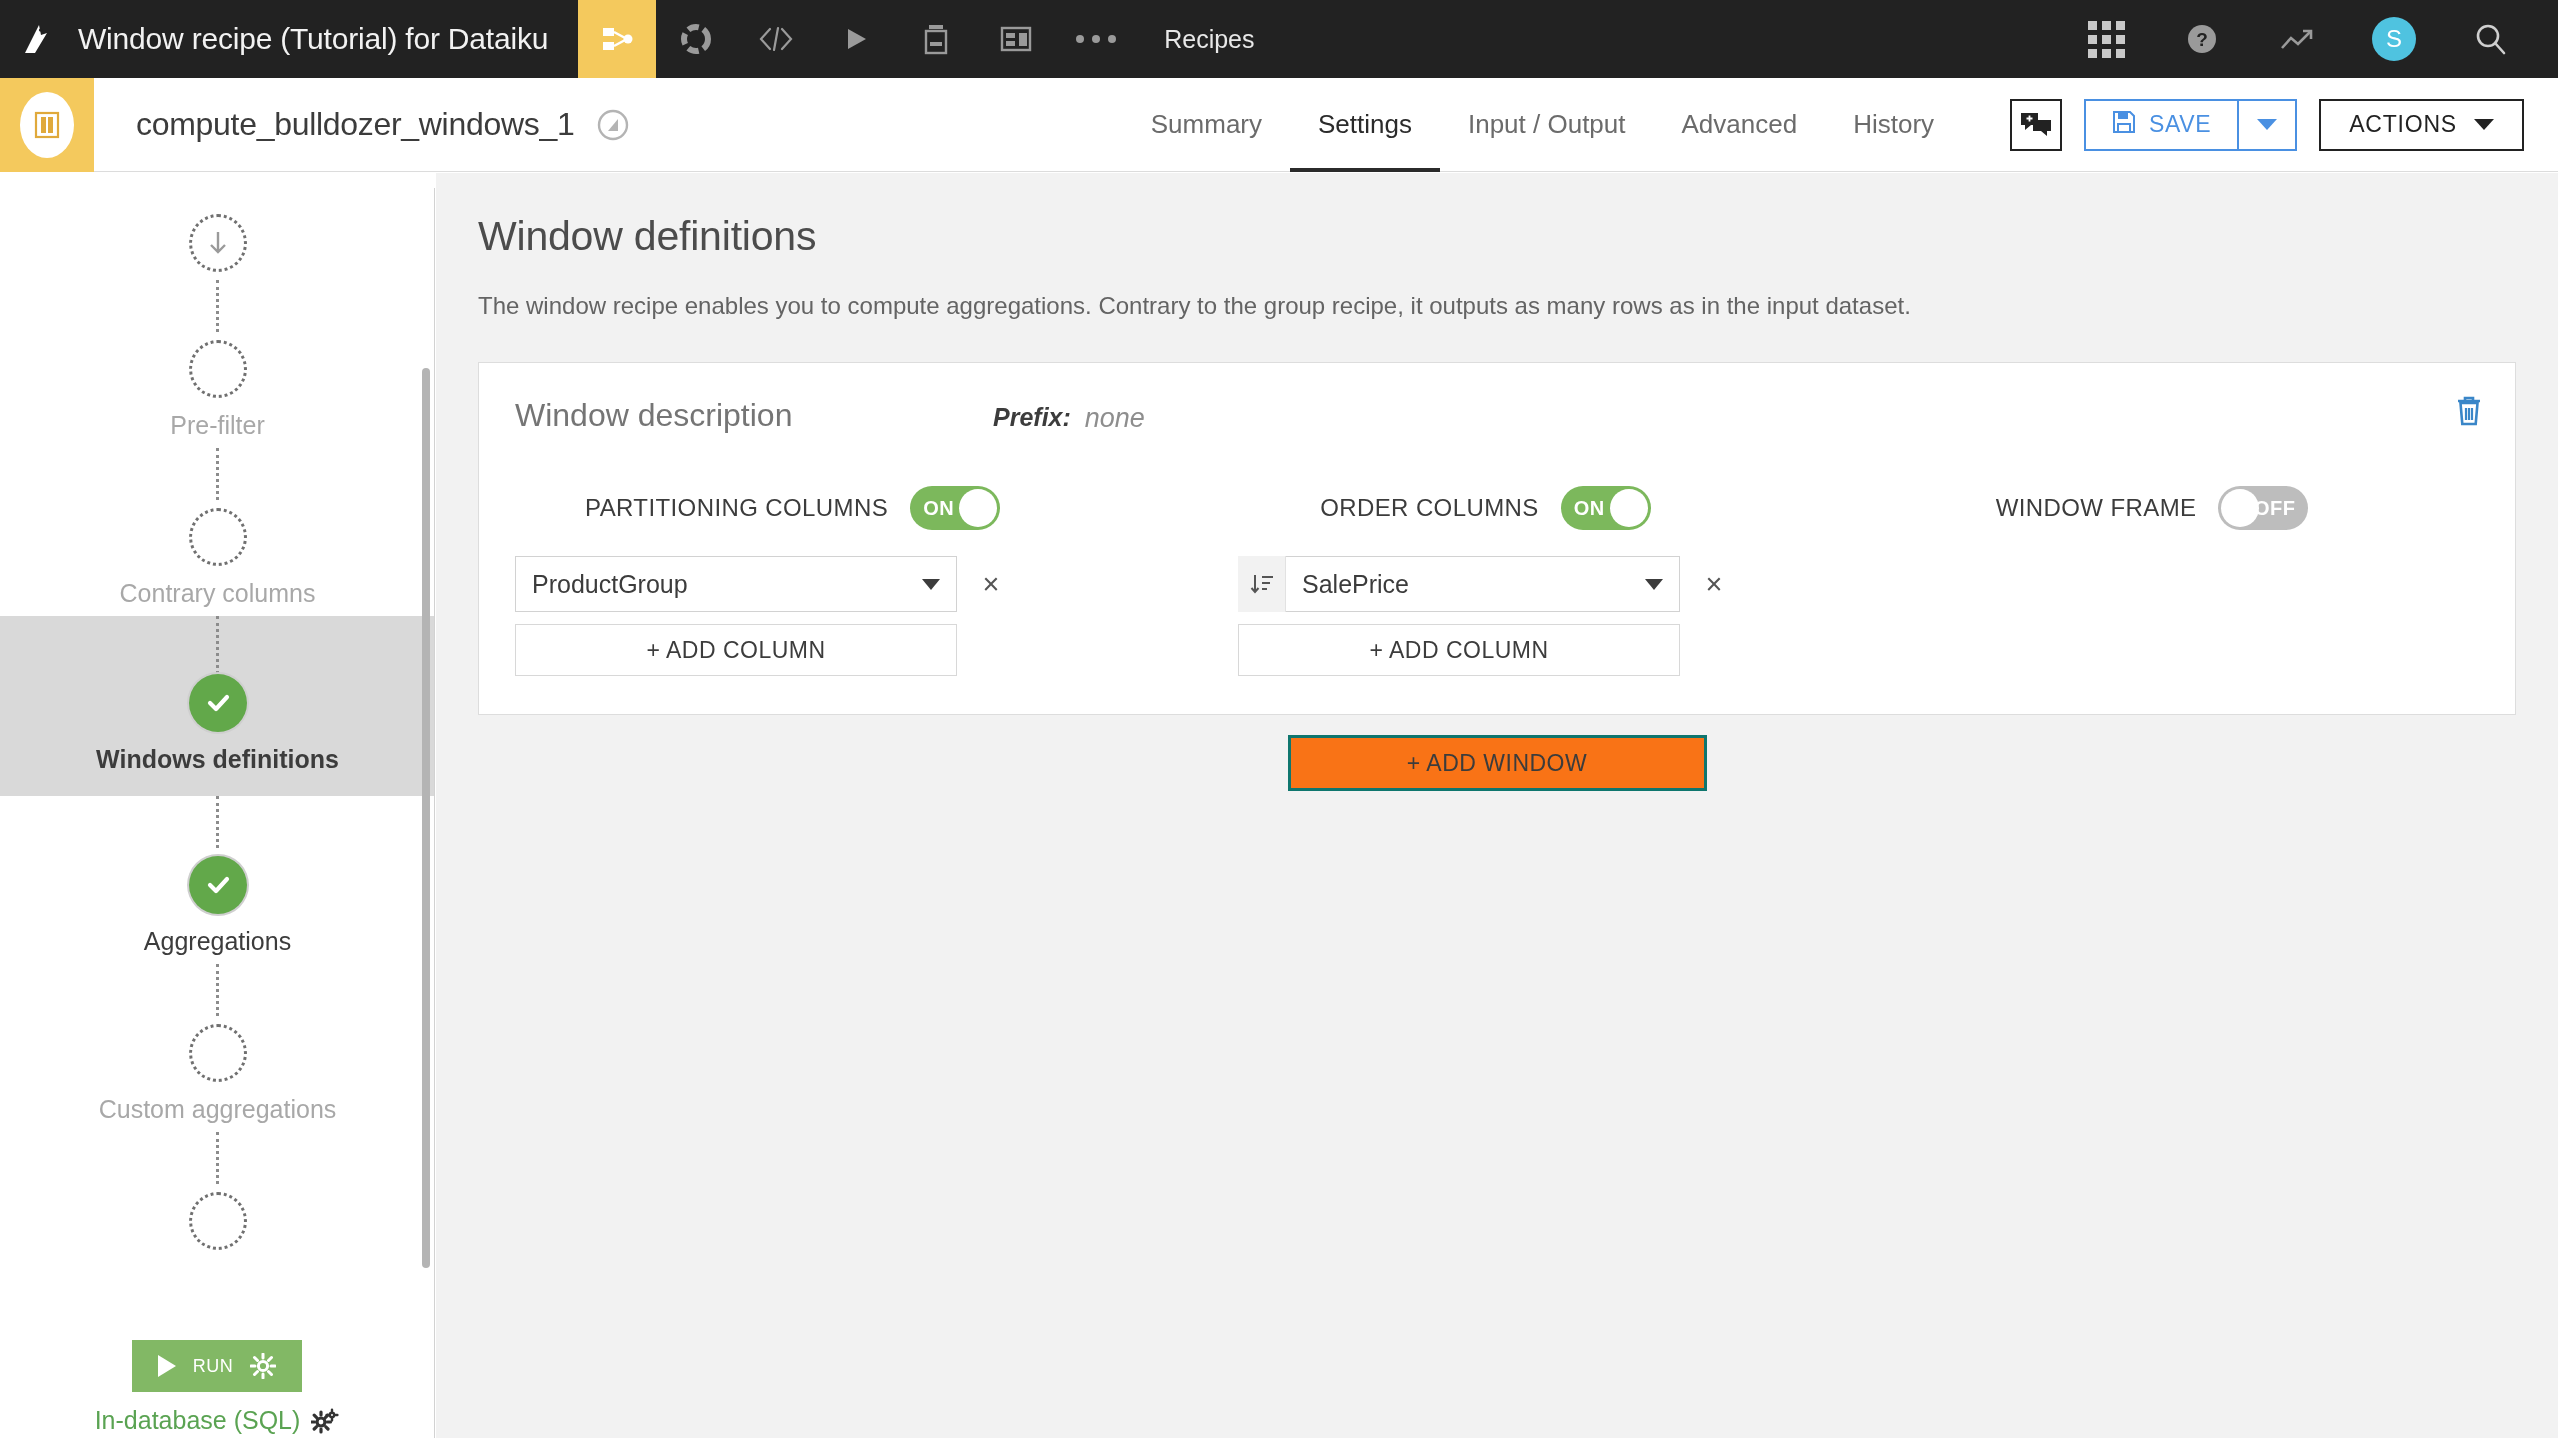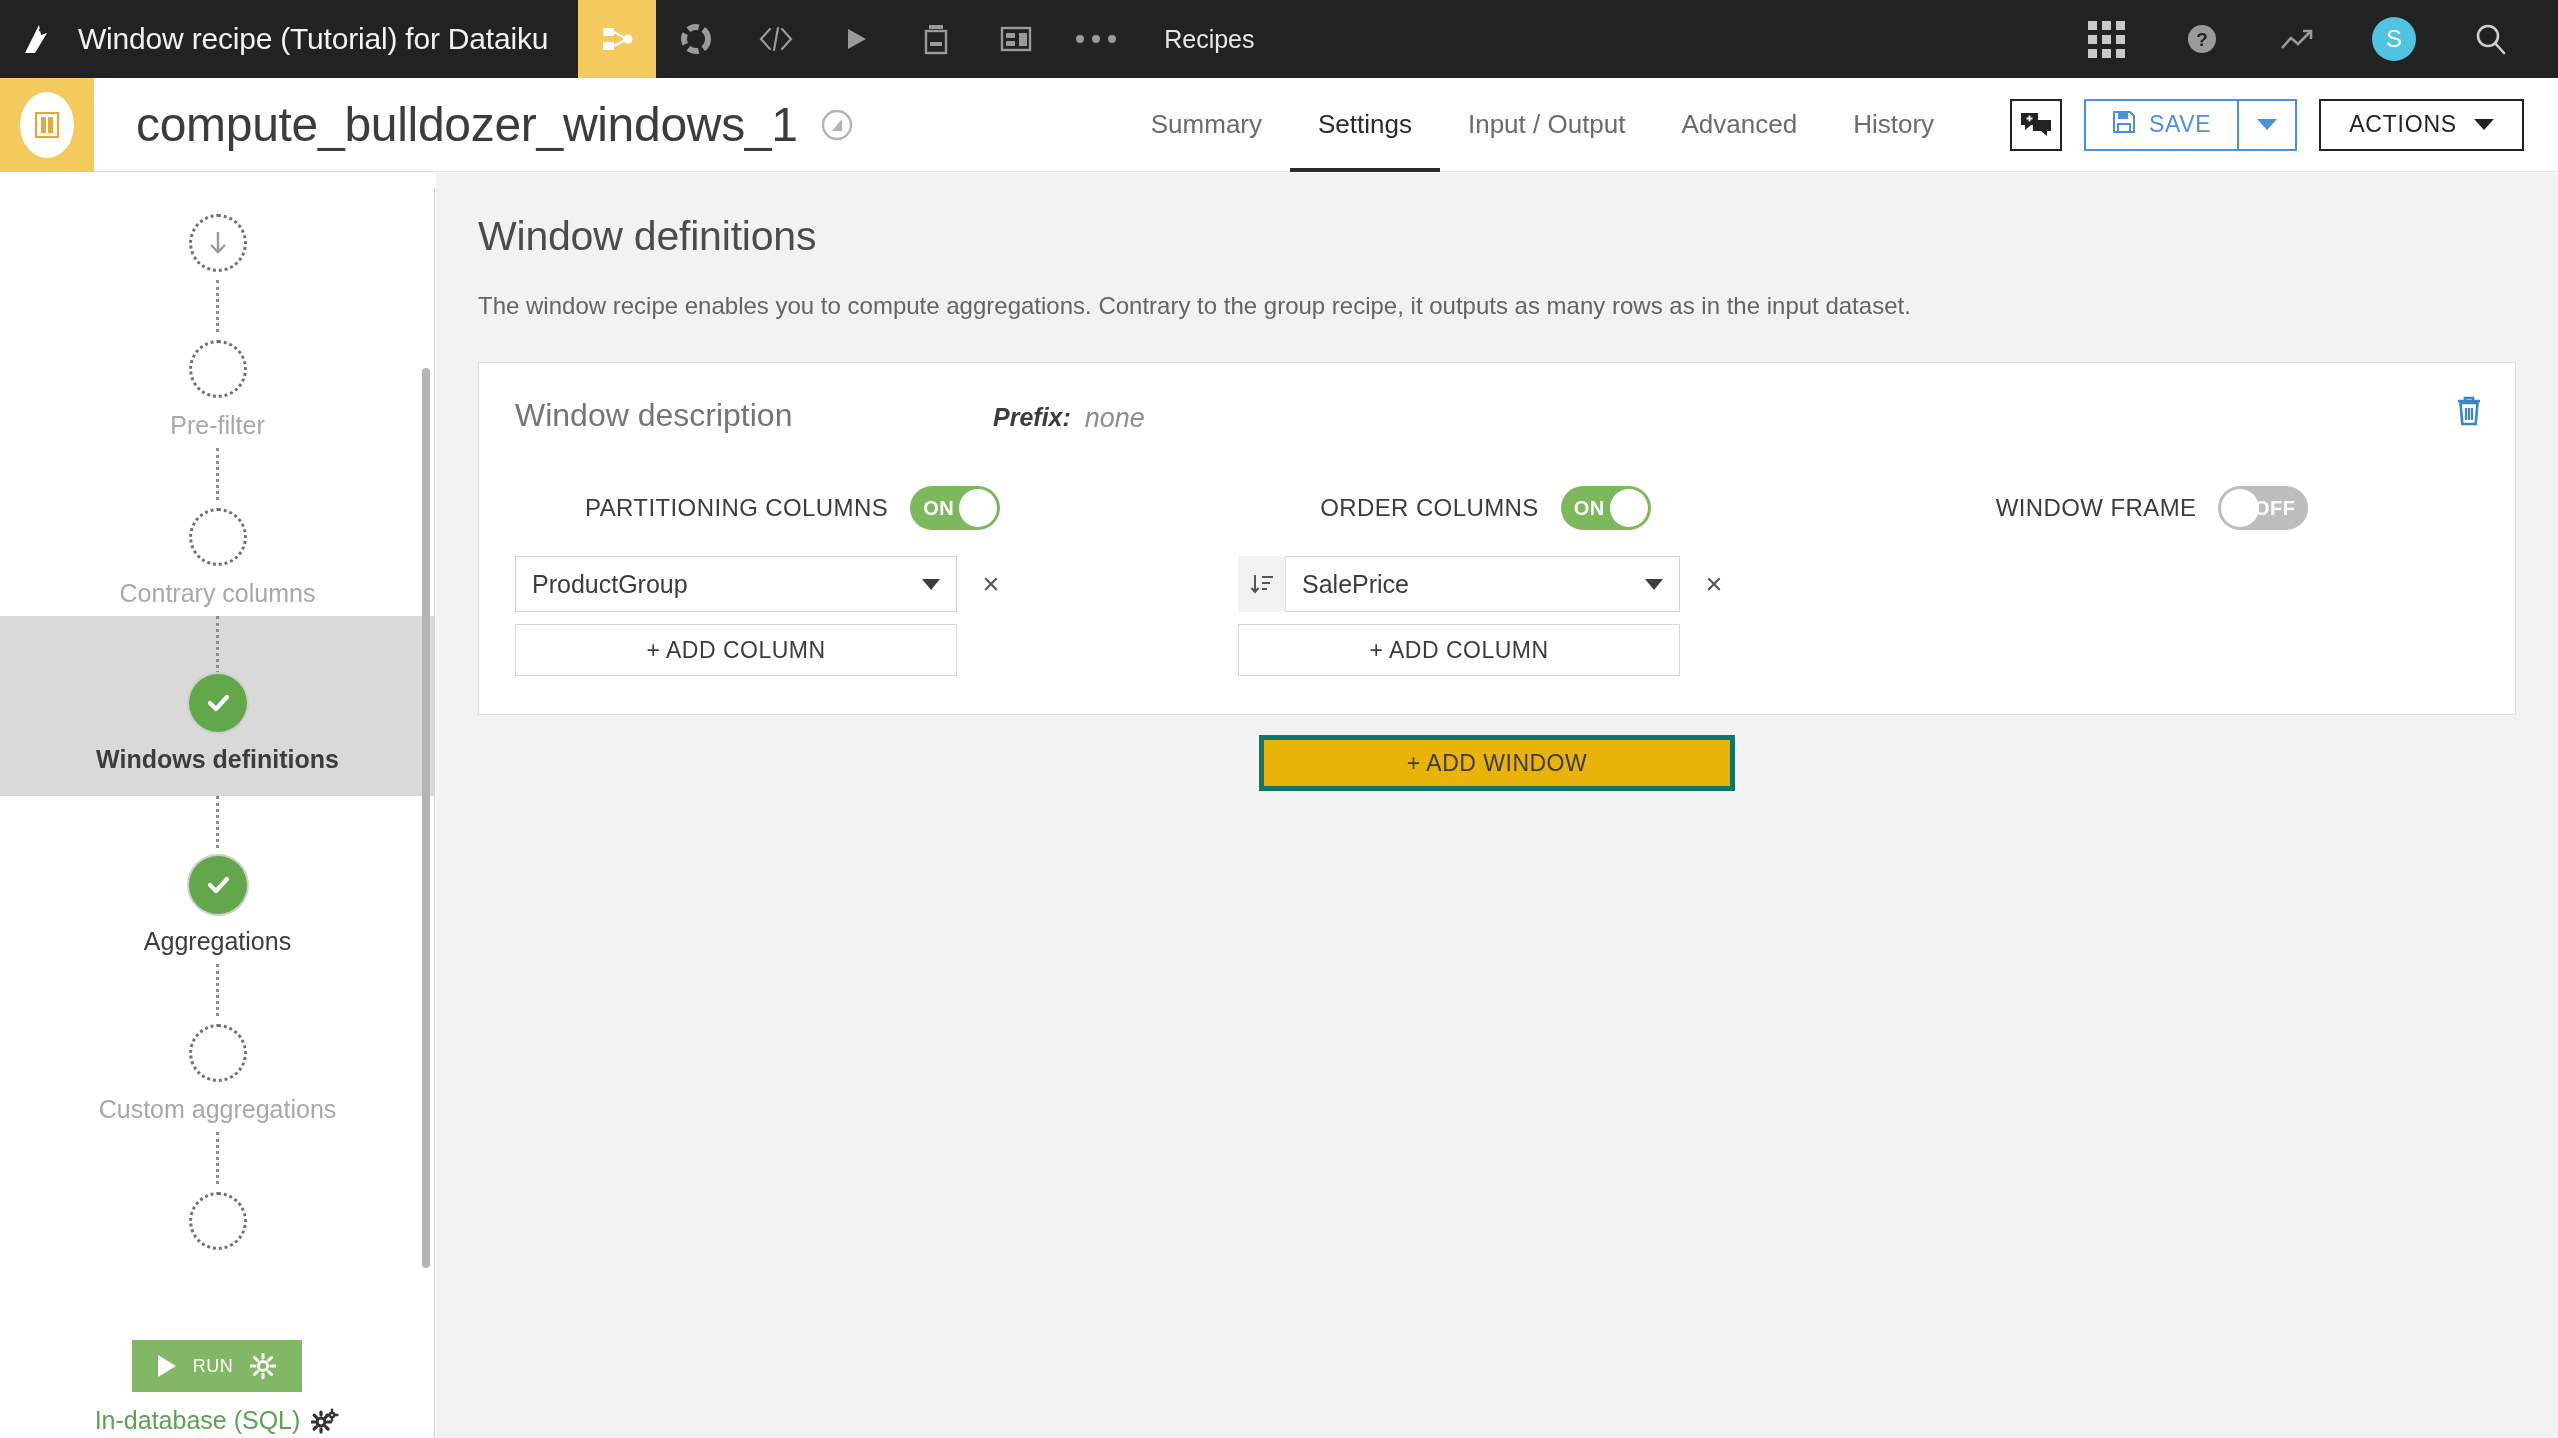--- a/index.html
+++ b/index.html
@@ -63,21 +63,21 @@
   .recipe-badge {
     width: 94px; height: 94px; background: #f4c95d;
     display: flex; align-items: center; justify-content: center;
   }
   .recipe-badge-inner {
     width: 54px; height: 66px; border-radius: 50%;
     background: #ffffff;
     display: flex; align-items: center; justify-content: center;
   }
   .recipe-name {
-    font-size: 48px; color: #3c3c3c; font-weight: 400;
+    font-size: 32px; color: #3c3c3c; font-weight: 400;
     margin-left: 42px; white-space: nowrap; letter-spacing: -0.3px;
   }
   .compass-icon { margin-left: 22px; display:flex; align-items:center; }
 
   .tabs { display: flex; align-items: flex-end; height: 94px; margin-left: auto; }
   .tab {
     font-size: 26px; color: #6b6b6b;
     padding: 0 28px; height: 94px;
     display: flex; align-items: center;
     white-space: nowrap; cursor: pointer;
@@ -271,22 +271,22 @@
   }
   .add-col-btn {
     width: 442px; height: 52px; margin-top: 12px;
     border: 1px solid #d8d8d8; background: #ffffff;
     display: flex; align-items: center; justify-content: center;
     font-size: 23px; color: #3c3c3c; letter-spacing: 0.5px; cursor: pointer;
   }
   .gap-1 { width: 235px; }
 
   .add-window-btn {
-    width: 476px; height: 56px;
-    border: 5px solid #0f766e; background: #eab308;
+    width: 419px; height: 56px;
+    border: 3px solid #0f766e; background: #f97316;
     display: flex; align-items: center; justify-content: center;
     font-size: 23px; color: #3c3c3c; letter-spacing: 0.5px;
     margin: 20px auto 0 auto; cursor: pointer;
   }
 </style>
 </head>
 <body>
 
 <div class="navbar">
   <div class="nav-logo">

